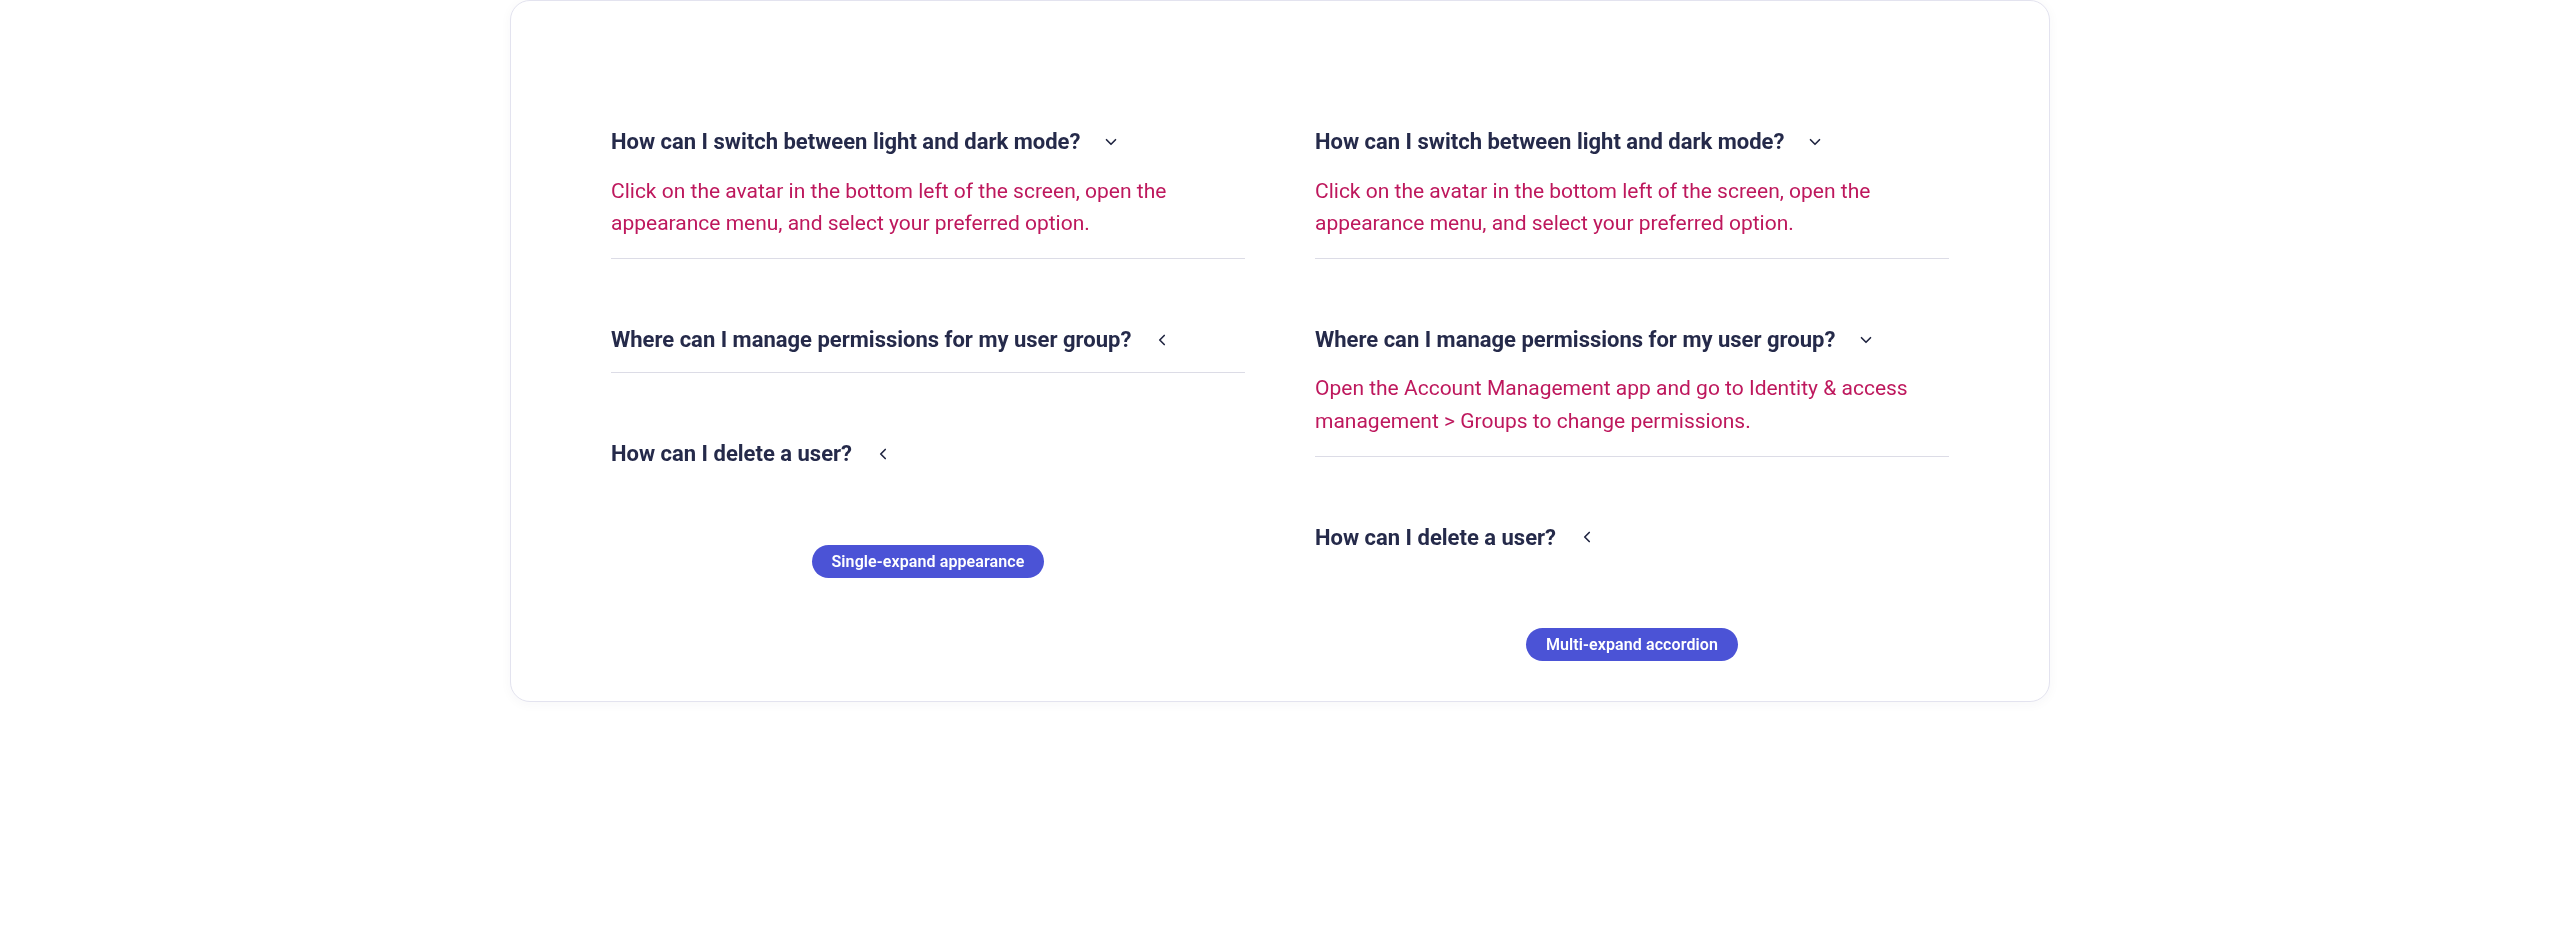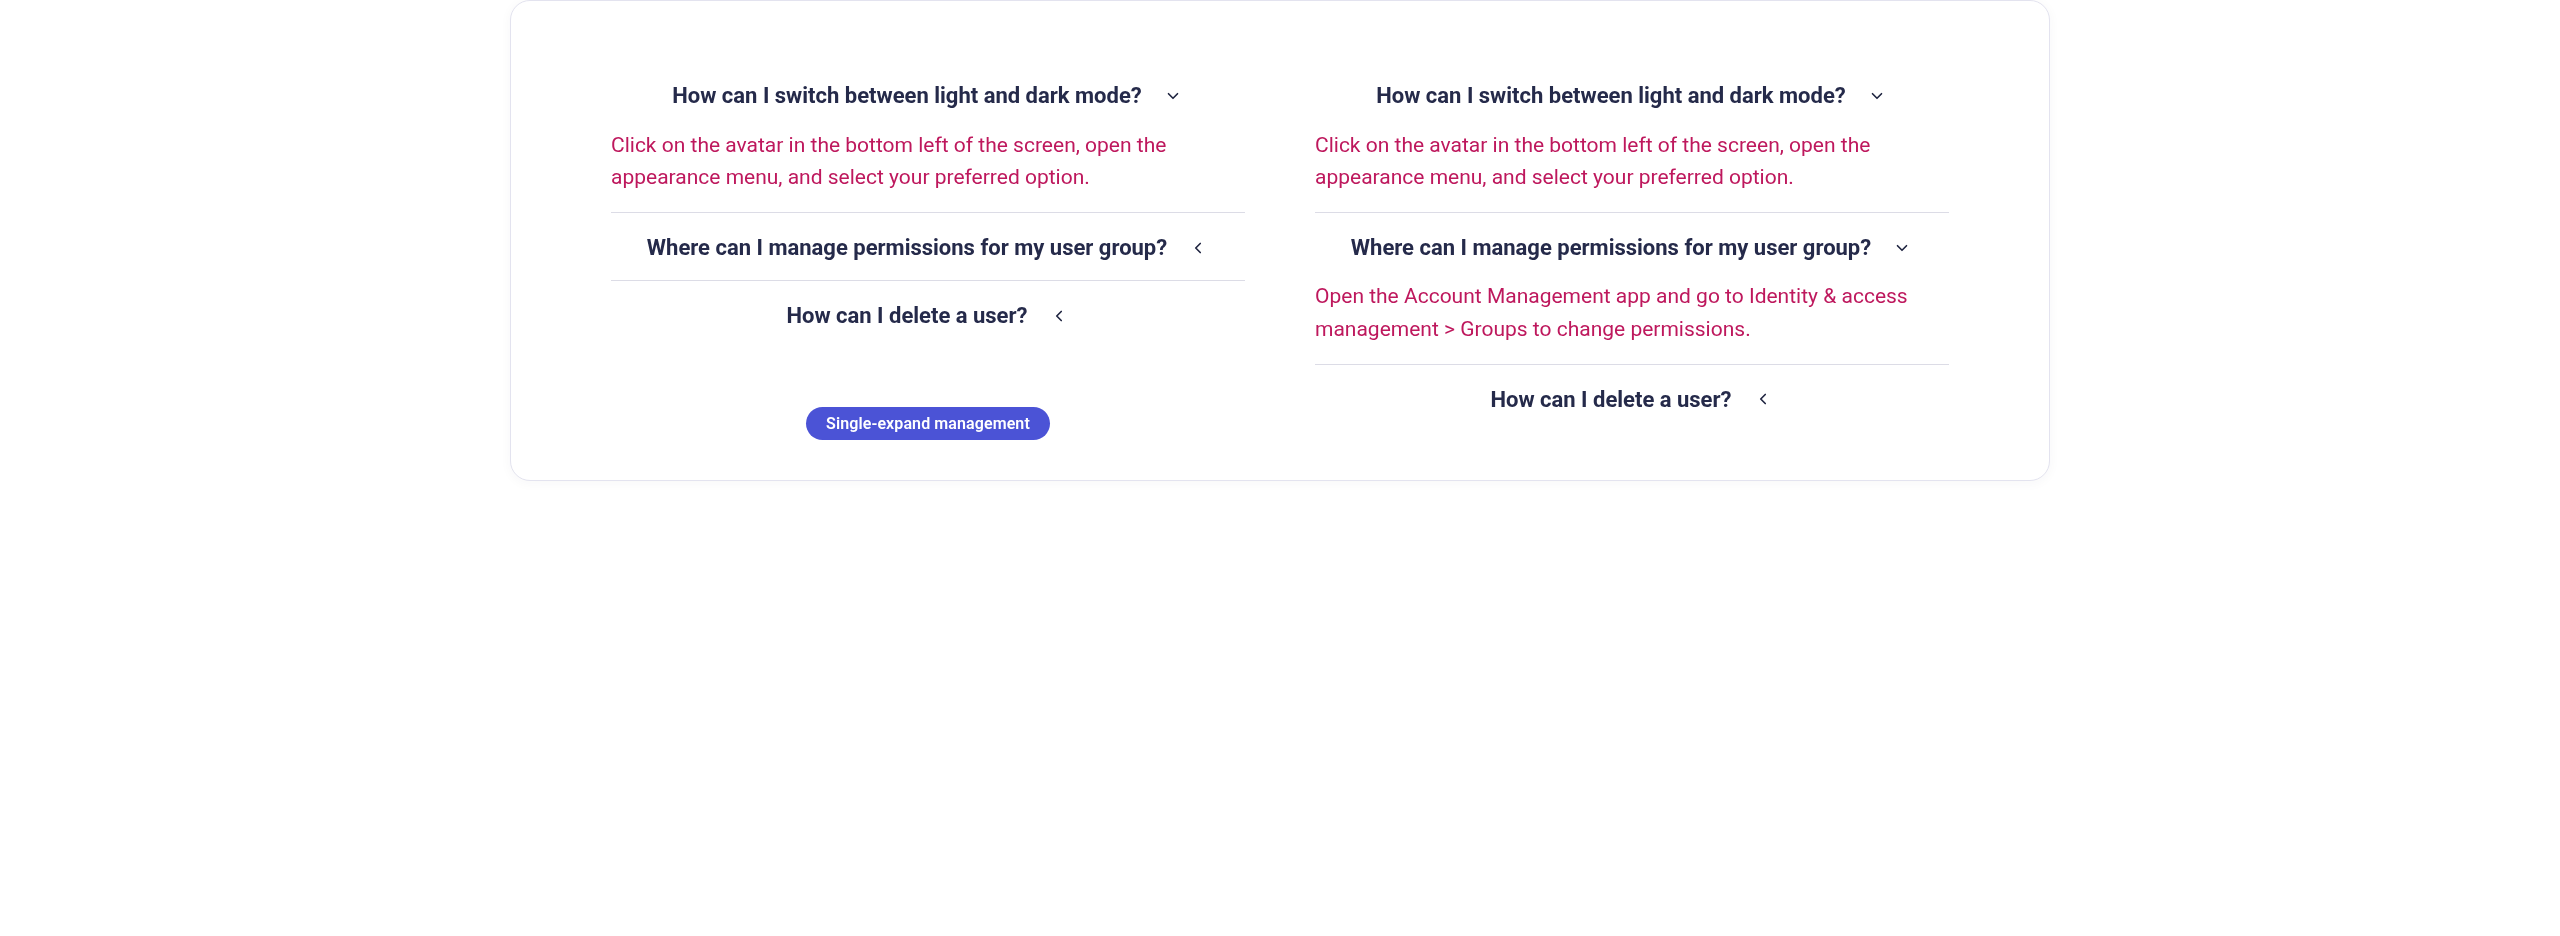--- a/index.html
+++ b/index.html
@@ -32,22 +32,23 @@
     flex-direction: column;
   }
   .item {
     border-bottom: 1px solid #dcdce6;
     padding: 20px 0 18px 0;
   }
   .item.last { border-bottom: none; }
   .item-header {
     display: flex;
     align-items: center;
-    justify-content: center;
+    justify-content: flex-start;
     cursor: pointer;
+    margin-top: 46px;
   }
   .question {
     font-size: 22px;
     font-weight: 700;
     color: #252a4a;
     line-height: 1.35;
   }
   .chev {
     flex: 0 0 auto;
     width: 22px;
@@ -119,21 +120,21 @@
             <svg viewBox="0 0 24 24" width="18" height="18">
                 <polyline points="15 6 9 12 15 18"></polyline>
               </svg>
           </span>
         </div>
       </div>
 
     </div>
 
     <div class="badge-row">
-      <div class="badge">Single-expand management</div>
+      <div class="badge">Single-expand appearance</div>
     </div>
   </div>
 
   <div class="col">
     <div class="accordion">
 
       <div class="item">
         <div class="item-header">
           <span class="question">How can I switch between light and dark mode?</span>
           <span class="chev">
@@ -163,15 +164,18 @@
           <span class="chev">
             <svg viewBox="0 0 24 24" width="18" height="18">
                 <polyline points="15 6 9 12 15 18"></polyline>
               </svg>
           </span>
         </div>
       </div>
 
     </div>
 
+    <div class="badge-row">
+      <div class="badge">Multi-expand accordion</div>
+    </div>
   </div>
 
 </div>
 
 </body></html>

